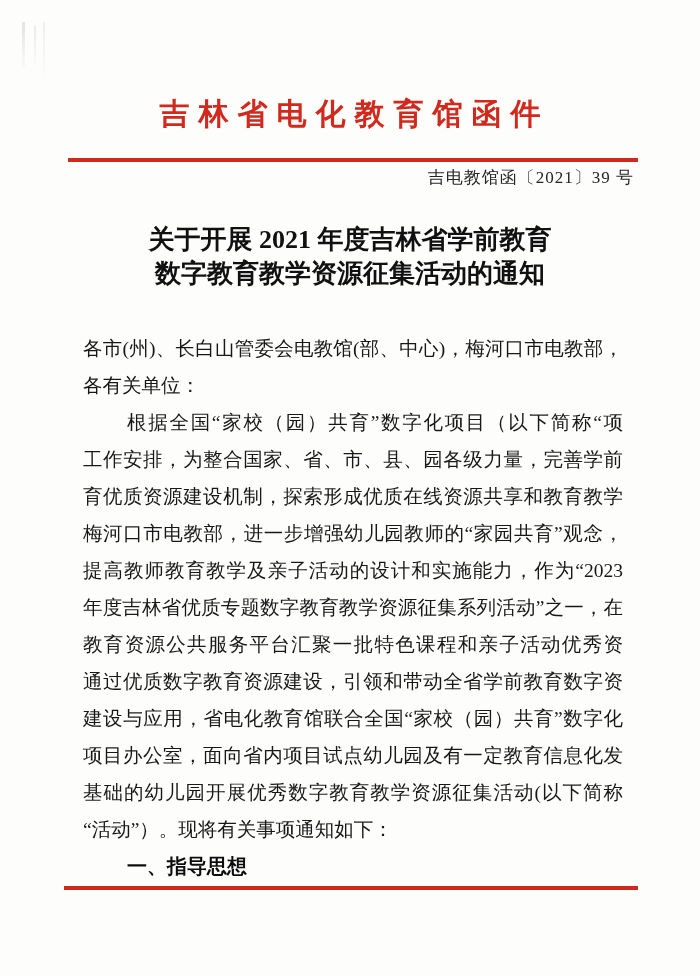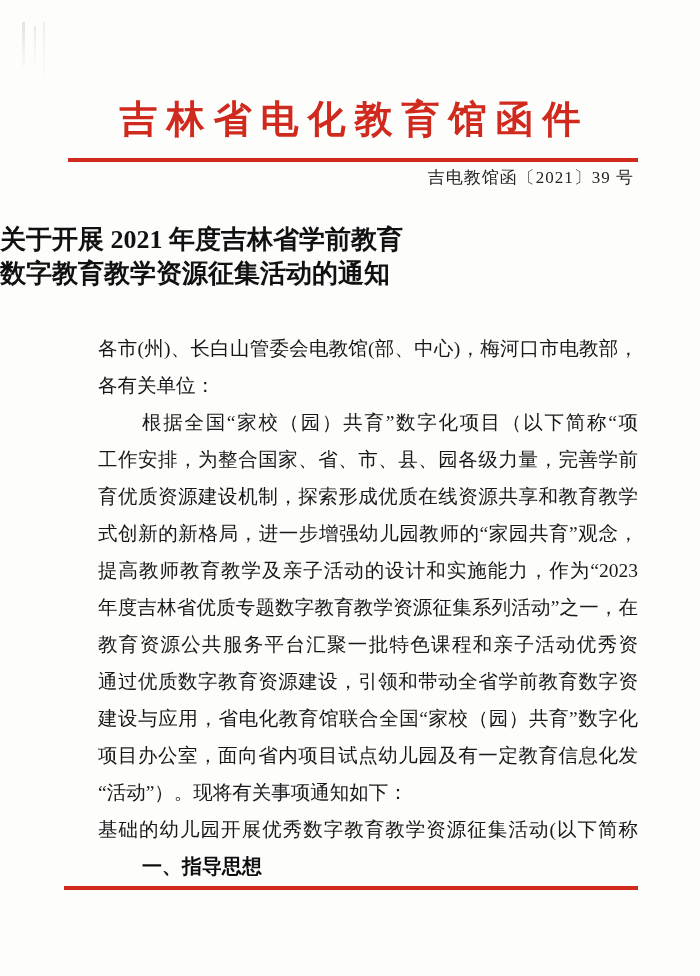--- a/index.html
+++ b/index.html
@@ -22,21 +22,21 @@
     background:
       linear-gradient(to bottom, rgba(120,120,120,.28), rgba(160,160,160,.05)) 6px 0 / 3px 45px no-repeat,
       linear-gradient(to bottom, rgba(130,130,130,.22), rgba(160,160,160,.04)) 18px 4px / 2px 38px no-repeat,
       linear-gradient(to bottom, rgba(140,140,140,.18), rgba(170,170,170,.03)) 27px 0 / 2px 55px no-repeat;
     opacity: .7;
   }
   .letterhead {
     position: absolute;
     top: 94px; left: 0; width: 100%;
     text-align: center;
-    font-size: 38px;
+    font-size: 30px;
     font-weight: bold;
     color: var(--red);
     letter-spacing: 9px;
     padding-left: 9px; 
     white-space: nowrap;
   }
   .rule {
     position: absolute;
     height: 2px;
     background: transparent;
@@ -54,28 +54,29 @@
   .doc-number {
     position: absolute;
     top: 166px; right: 66px;
     font-size: 17px;
     letter-spacing: 1px;
     color: #242424;
   }
   .title {
     position: absolute;
     top: 223px; left: 0; width: 100%;
+    text-align: center;
     font-size: 26px;
     line-height: 34px;
     font-weight: bold;
     color: #111;
   }
   .doc-body {
     position: absolute;
-    top: 330px; left: 98px; width: 540px;
+    top: 330px; left: 83px; width: 540px;
     font-size: 19.5px;
     color: #181818;
   }
   .line {
     height: 37px;
     line-height: 37px;
     overflow: hidden;
     text-align: justify;
     text-align-last: justify;
   }
@@ -108,27 +109,27 @@
     <div>关于开展 2021 年度吉林省学前教育</div>
     <div>数字教育教学资源征集活动的通知</div>
   </div>
 
   <div class="doc-body">
     <div class="line">各市(州)、长白山管委会电教馆(部、中心)，梅河口市电教部，</div>
     <div class="line plain">各有关单位：</div>
     <div class="line indent">根据全国“家校（园）共育”数字化项目（以下简称“项目”）</div>
     <div class="line">工作安排，为整合国家、省、市、县、园各级力量，完善学前教</div>
     <div class="line">育优质资源建设机制，探索形成优质在线资源共享和教育教学方</div>
-    <div class="line">式创新的新格局，进一步增强幼儿园教师的“家园共育”观念，</div>
+    <div class="line">梅河口市电教部，进一步增强幼儿园教师的“家园共育”观念，</div>
     <div class="line">提高教师教育教学及亲子活动的设计和实施能力，作为“2023</div>
     <div class="line">年度吉林省优质专题数字教育教学资源征集系列活动”之一，在</div>
     <div class="line">教育资源公共服务平台汇聚一批特色课程和亲子活动优秀资源，</div>
     <div class="line">通过优质数字教育资源建设，引领和带动全省学前教育数字资源</div>
     <div class="line">建设与应用，省电化教育馆联合全国“家校（园）共育”数字化</div>
     <div class="line">项目办公室，面向省内项目试点幼儿园及有一定教育信息化发展</div>
+    <div class="line">基础的幼儿园开展优秀数字教育教学资源征集活动(以下简称</div>
     <div class="line plain">“活动”）。现将有关事项通知如下：</div>
-    <div class="line">基础的幼儿园开展优秀数字教育教学资源征集活动(以下简称</div>
     <div class="line plain indent heading">一、指导思想</div>
   </div>
 
   <div class="rule rule-bottom"></div>
 
 </div>
 
 </body></html>

